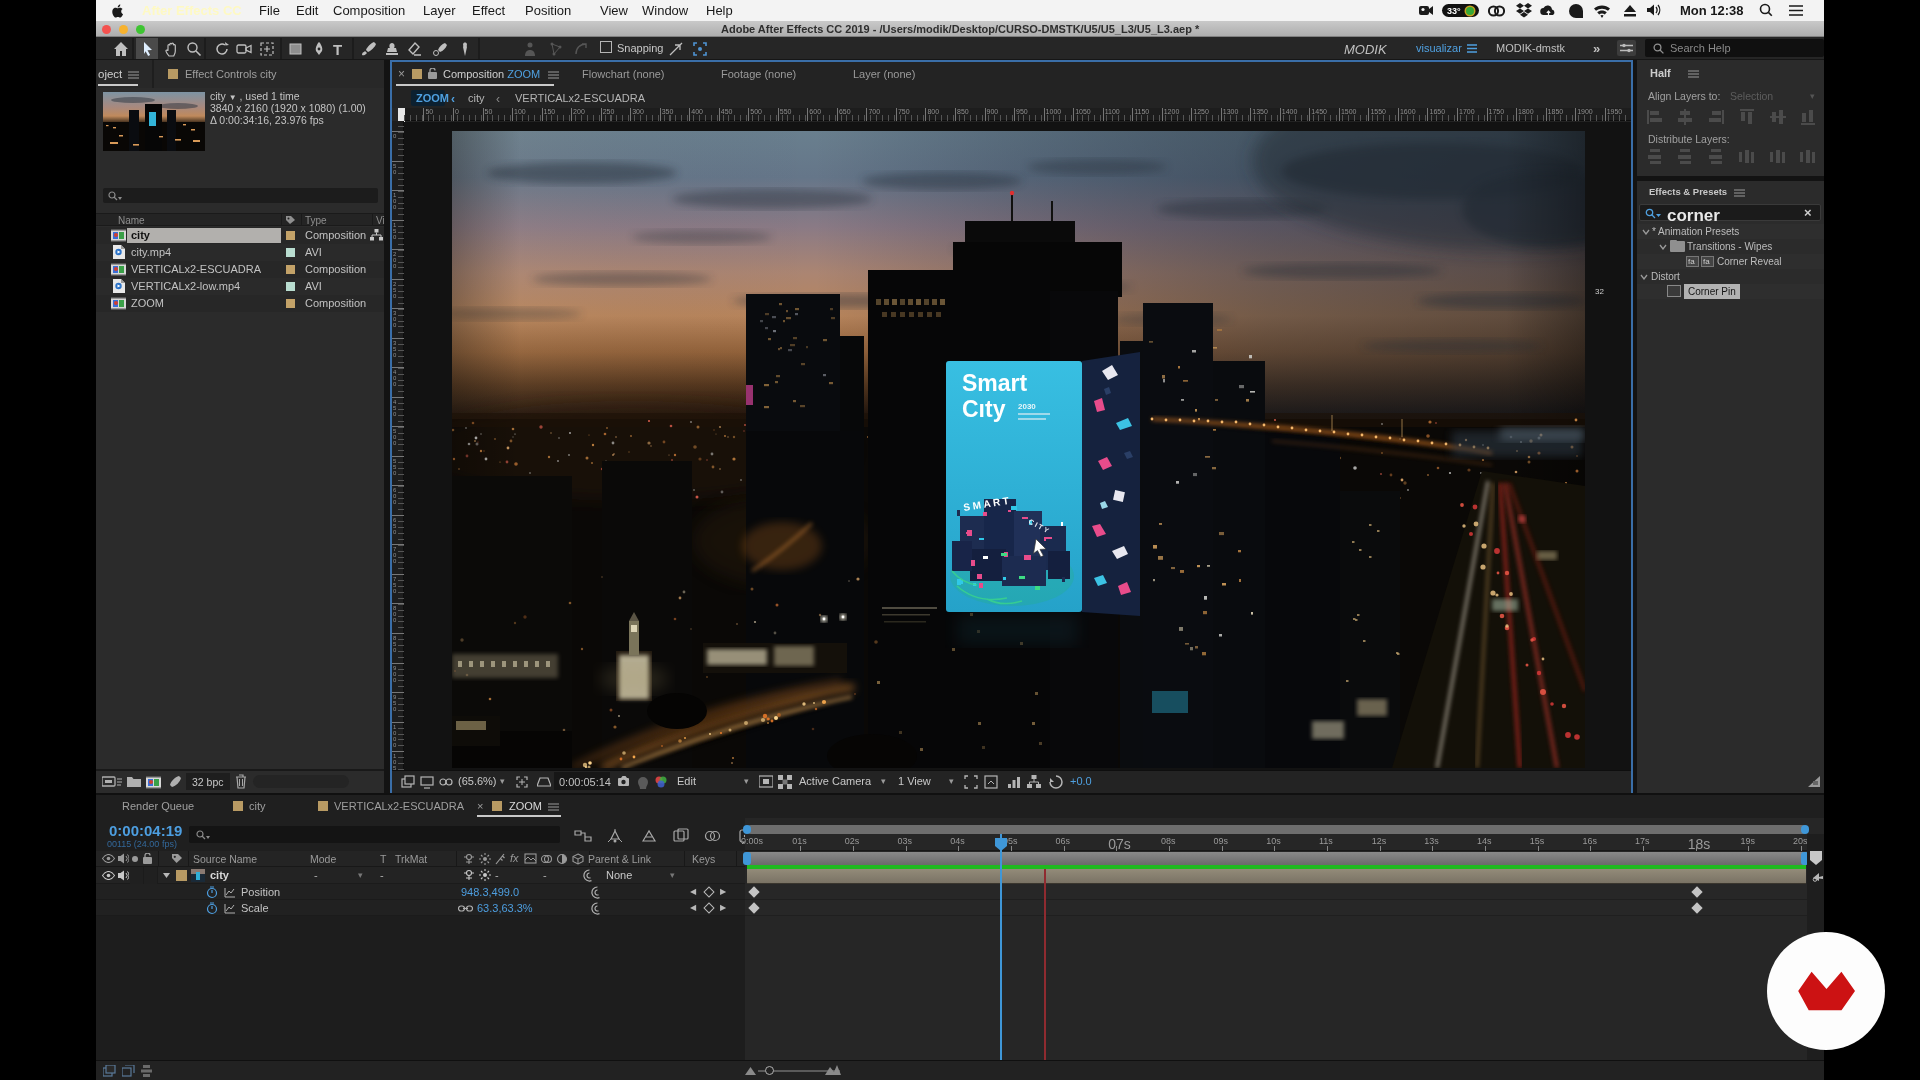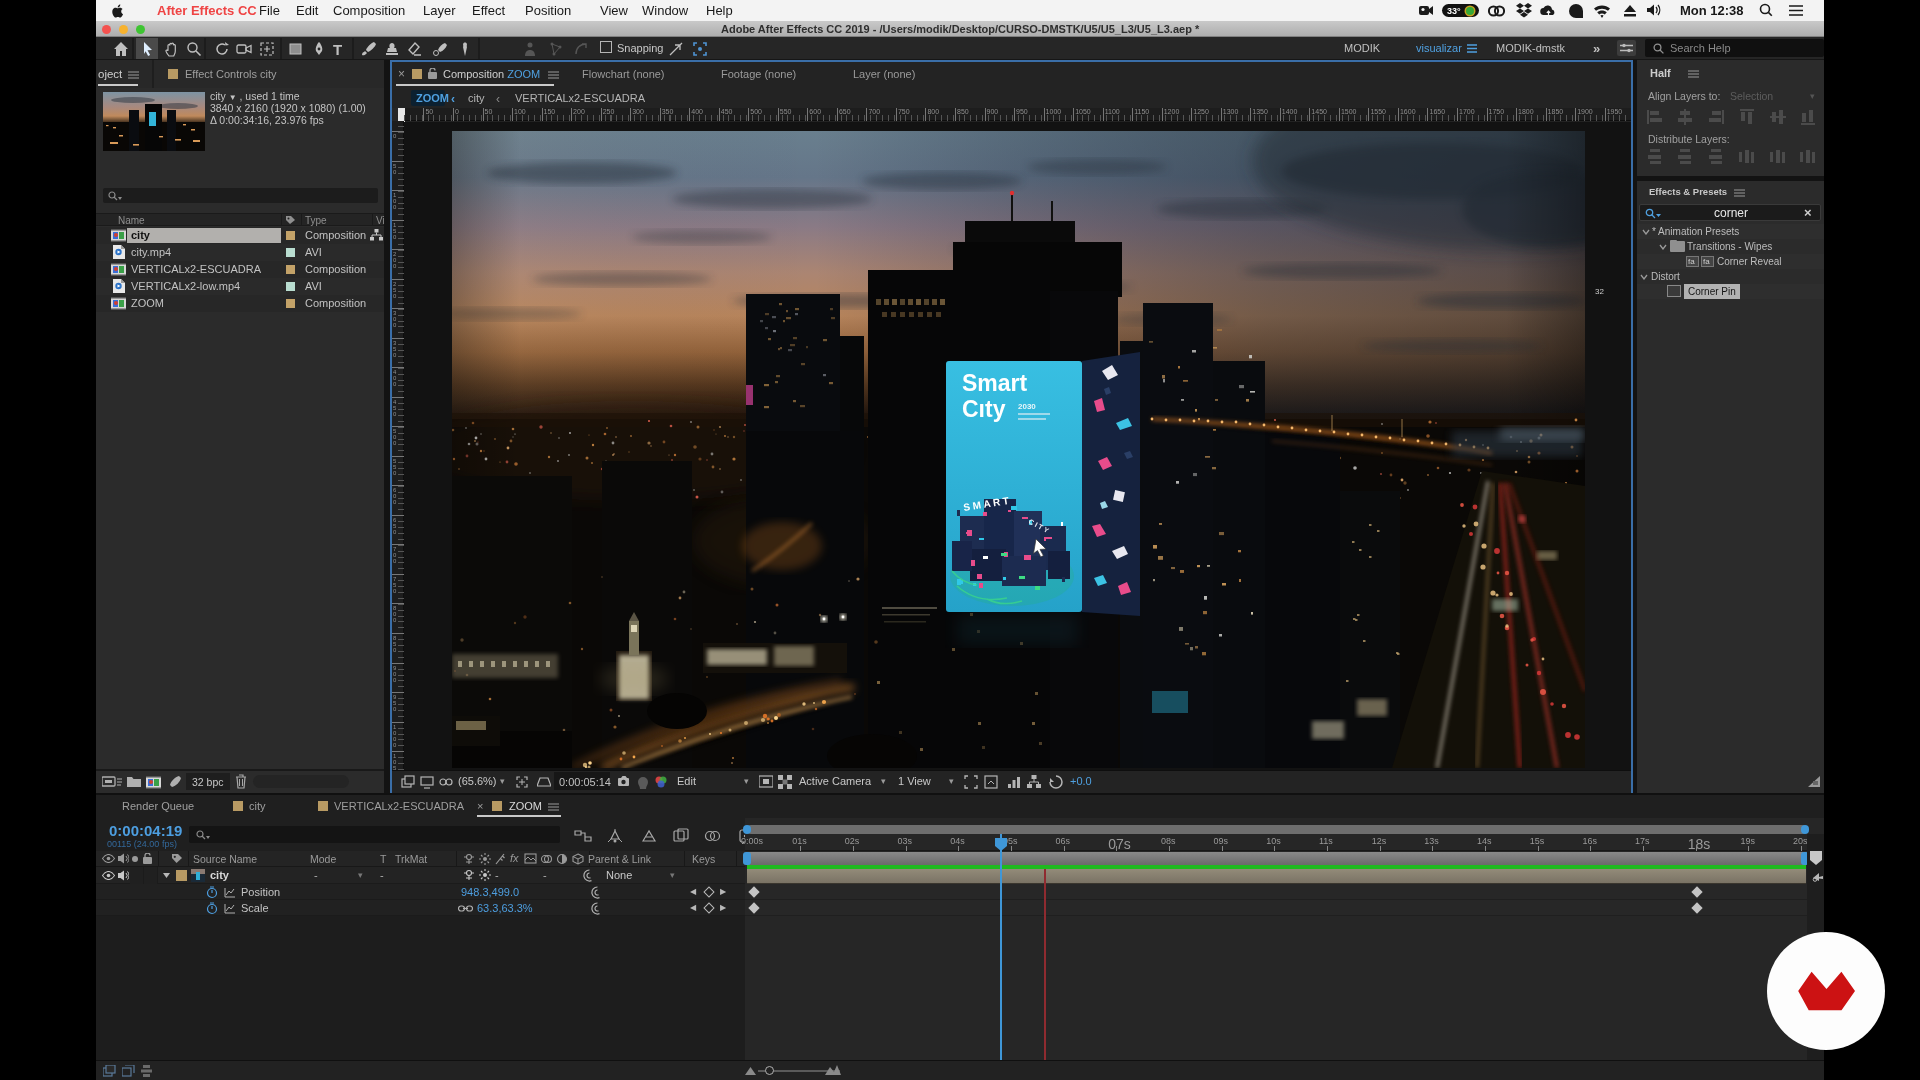--- a/index.html
+++ b/index.html
@@ -2,21 +2,21 @@
 <html><head><meta charset="utf-8"><style>
 html,body{margin:0;padding:0;background:#000;width:1920px;height:1080px;overflow:hidden}
 div{position:absolute;box-sizing:border-box;font-family:"Liberation Sans",sans-serif}
 svg{position:absolute;display:block}
 </style></head><body>
 <div style="left:96px;top:0;width:1728px;height:1080px;background:#131313;overflow:hidden">
 <div style="left:0px;top:0px;width:1728px;height:21px;background:#f3f3f3;"></div>
 <svg style="left:16px;top:4px" width="13" height="14" viewBox="0 0 13 14">
       <path d="M9.2 7.4c0-1.6 1.3-2.4 1.4-2.4-.8-1.1-2-1.3-2.4-1.3-1-.1-2 .6-2.5.6-.5 0-1.3-.6-2.2-.6-1.1 0-2.1.7-2.7 1.7-1.1 2-.3 4.9.8 6.5.6.8 1.2 1.7 2.1 1.6.8 0 1.2-.5 2.2-.5 1 0 1.3.5 2.2.5.9 0 1.5-.8 2-1.6.7-.9.9-1.8.9-1.9 0 0-1.8-.7-1.8-2.6zM7.6 2.6c.4-.6.8-1.3.7-2.1-.7 0-1.5.5-1.9 1-.4.5-.8 1.3-.7 2 .7.1 1.4-.4 1.9-.9z" fill="#1a1a1a"></path>
     </svg>
-<div style="left:61px;top:3px;font-size:13px;color:#ef4444;font-weight:bold;white-space:nowrap;">After Effects CC</div>
+<div style="left:46px;top:3px;font-size:13px;color:#fef9c3;font-weight:bold;white-space:nowrap;">After Effects CC</div>
 <div style="left:163px;top:3px;font-size:13px;color:#181818;font-weight:normal;white-space:nowrap;">File</div>
 <div style="left:200px;top:3px;font-size:13px;color:#181818;font-weight:normal;white-space:nowrap;">Edit</div>
 <div style="left:237px;top:3px;font-size:13px;color:#181818;font-weight:normal;white-space:nowrap;">Composition</div>
 <div style="left:327px;top:3px;font-size:13px;color:#181818;font-weight:normal;white-space:nowrap;">Layer</div>
 <div style="left:376px;top:3px;font-size:13px;color:#181818;font-weight:normal;white-space:nowrap;">Effect</div>
 <div style="left:429px;top:3px;font-size:13px;color:#181818;font-weight:normal;white-space:nowrap;">Position</div>
 <div style="left:504px;top:3px;font-size:13px;color:#181818;font-weight:normal;white-space:nowrap;">View</div>
 <div style="left:546px;top:3px;font-size:13px;color:#181818;font-weight:normal;white-space:nowrap;">Window</div>
 <div style="left:610px;top:3px;font-size:13px;color:#181818;font-weight:normal;white-space:nowrap;">Help</div>
 <svg style="left:1322px;top:3px" width="16" height="15" viewBox="0 0 16 15">
@@ -141,21 +141,21 @@
     </svg>
 <div style="left:504px;top:41px;width:12px;height:12px;border:1.5px solid #b5b5b5;background:#262626;"></div>
 <div style="left:521px;top:42px;font-size:11px;color:#c8c8c8;font-weight:normal;white-space:nowrap;">Snapping</div>
 <svg style="left:572px;top:41px" width="16" height="16" viewBox="0 0 16 16">
       <path d="M2 14L12 4M12 4h-5M12 4v5M14 2l-2 2" stroke="#bfbfbf" stroke-width="1.3" fill="none"></path>
     </svg>
 <svg style="left:596px;top:41px" width="16" height="16" viewBox="0 0 16 16">
       <path d="M2 5V2h3M11 2h3v3M14 11v3h-3M5 14H2v-3" stroke="#4f94d4" stroke-width="1.6" fill="none"></path>
       <circle cx="8" cy="8" r="2" fill="#4f94d4"></circle>
     </svg>
-<div style="left:1248px;top:42px;font-size:11px;color:#c0c0c0;font-weight:normal;white-space:nowrap;">MODIK</div>
+<div style="left:1248px;top:42px;font-size:13px;color:#c0c0c0;font-weight:normal;white-space:nowrap;font-style:italic;">MODIK</div>
 <div style="left:1320px;top:42px;font-size:11px;color:#4fa0e0;font-weight:normal;white-space:nowrap;">visualizar</div>
 <svg style="left:1371px;top:44px" width="10" height="9" viewBox="0 0 10 9">
       <path d="M0 1h10M0 4.5h10M0 8h10" stroke="#4fa0e0" stroke-width="1.4"></path>
     </svg>
 <div style="left:1400px;top:42px;font-size:11px;color:#c0c0c0;font-weight:normal;white-space:nowrap;">MODIK-dmstk</div>
 <div style="left:1497px;top:41px;font-size:13px;color:#c0c0c0;font-weight:bold;white-space:nowrap;">»</div>
 <div style="left:1521px;top:40px;width:19px;height:16px;background:#3c3c3c;border-radius:2px;"></div>
 <svg style="left:1524px;top:43px" width="13" height="10" viewBox="0 0 13 10">
       <path d="M0 2.5h13M0 7.5h13" stroke="#bbb" stroke-width="1.6"></path>
       <circle cx="4" cy="2.5" r="1.7" fill="#bbb"></circle>
@@ -1281,21 +1281,21 @@
 <div style="left:1553px;top:186px;font-size:9.5px;color:#c8c8c8;font-weight:bold;white-space:nowrap;">Effects &amp; Presets</div>
 <svg style="left:1638px;top:189px" width="11" height="8" viewBox="0 0 11 8">
       <path d="M0 1h11M0 4h11M0 7h11" stroke="#9a9a9a" stroke-width="1.2"></path>
     </svg>
 <div style="left:1543px;top:204px;width:182px;height:17px;background:#1b1b1b;border:1px solid #3a3a3a;border-radius:2px;"></div>
 <svg style="left:1549px;top:208px" width="16" height="11" viewBox="0 0 16 11">
       <circle cx="4.5" cy="4.5" r="3.2" fill="none" stroke="#4fa0e0" stroke-width="1.3"></circle>
       <path d="M7 7l3 3" stroke="#4fa0e0" stroke-width="1.3"></path>
       <path d="M11 6h5l-2.5 3z" fill="#4fa0e0"></path>
     </svg>
-<div style="left:1571px;top:206px;font-size:12px;color:#e8e8e8;font-weight:normal;white-space:nowrap;margin-left:47px;">corner</div>
+<div style="left:1571px;top:206px;font-size:17px;color:#e8e8e8;font-weight:bold;white-space:nowrap;">corner</div>
 <div style="left:1708px;top:205px;font-size:13px;color:#cfcfcf;font-weight:bold;white-space:nowrap;">×</div>
 <div style="left:1541px;top:224px;width:187px;height:15px;background:#2e2e2e;"></div>
 <svg style="left:1546px;top:229px" width="8" height="6" viewBox="0 0 8 6">
       <path d="M1 1l3 4 3-4" stroke="#9a9a9a" stroke-width="1.3" fill="none"></path>
     </svg>
 <div style="left:1556px;top:226px;font-size:10px;color:#bdbdbd;font-weight:normal;white-space:nowrap;">* Animation Presets</div>
 <div style="left:1541px;top:239px;width:187px;height:15px;background:#2b2b2b;"></div>
 <svg style="left:1563px;top:244px" width="8" height="6" viewBox="0 0 8 6">
       <path d="M1 1l3 4 3-4" stroke="#9a9a9a" stroke-width="1.3" fill="none"></path>
     </svg>

